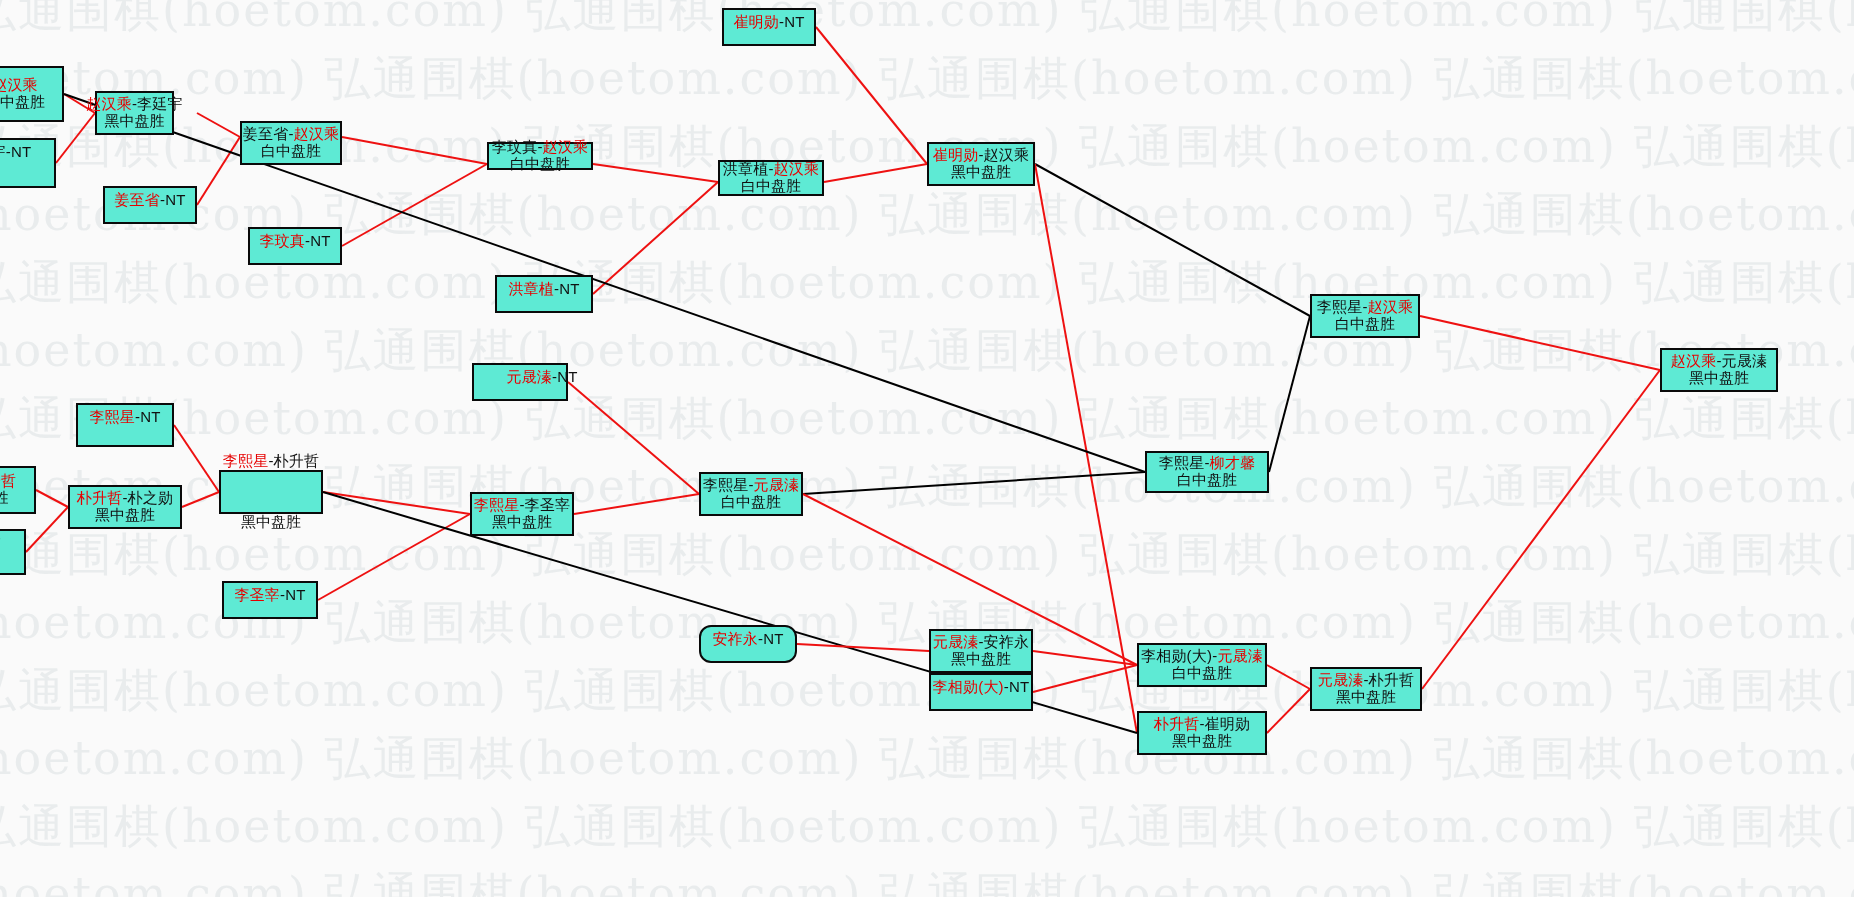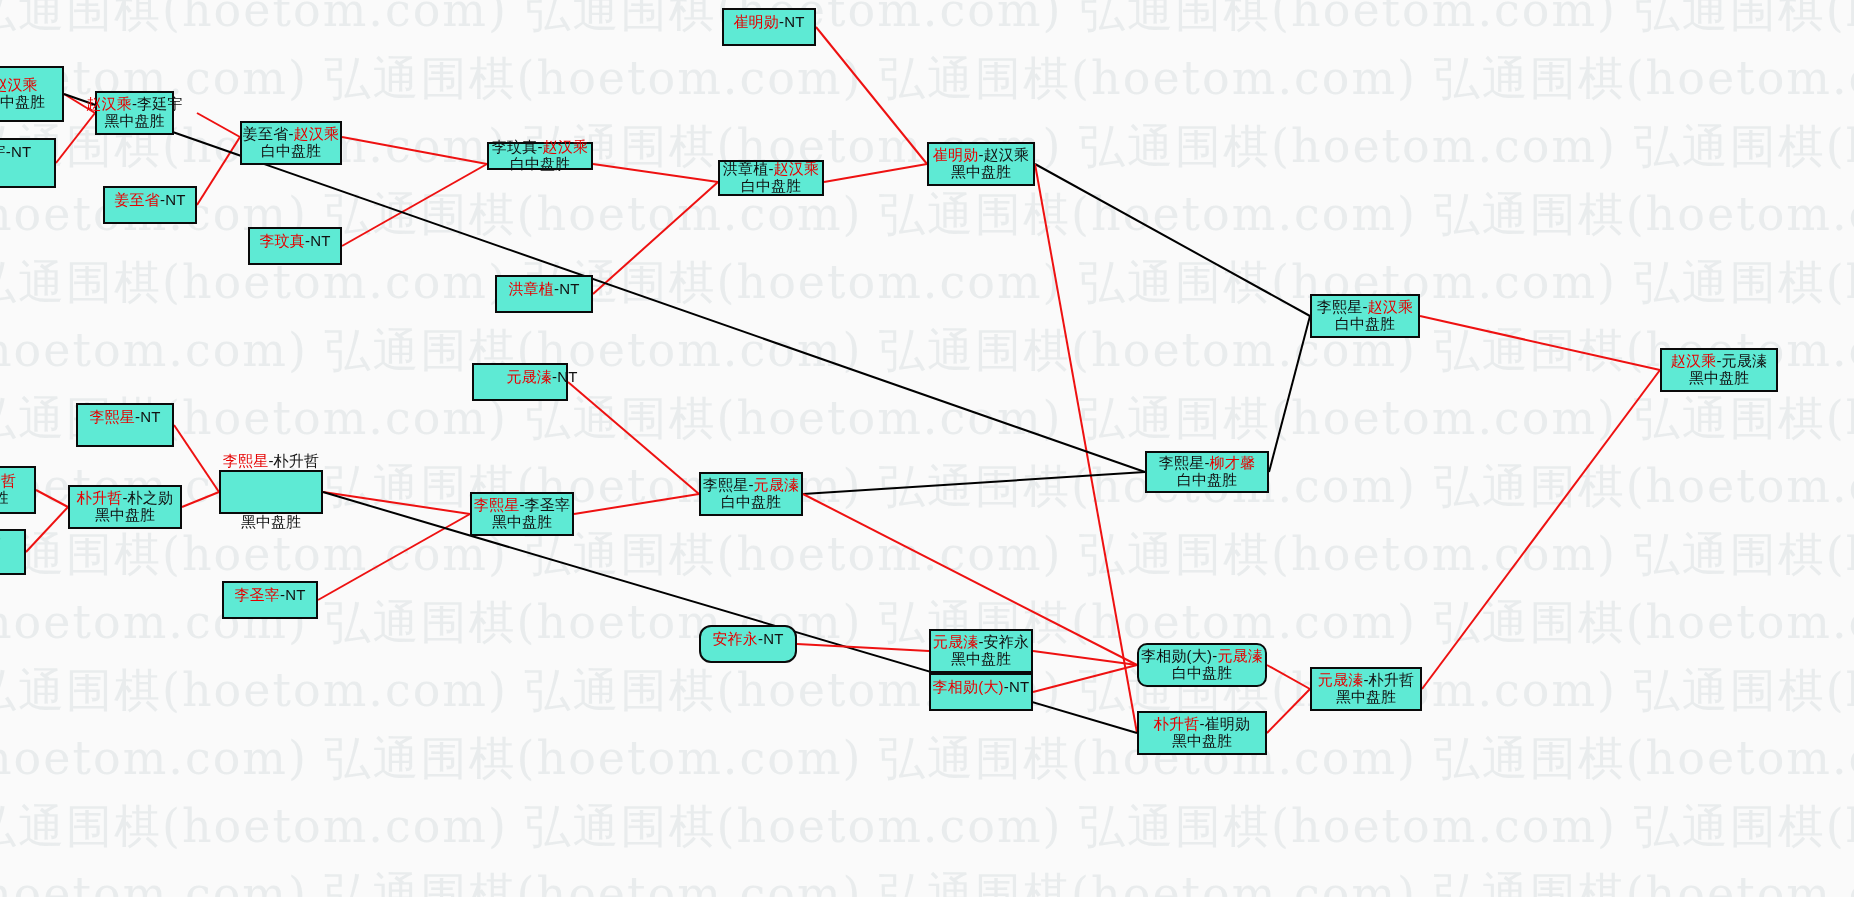--- a/index.html
+++ b/index.html
@@ -200,21 +200,21 @@
       <div class="node one-line top-text" id="n23" style="left: 699px; top: 625px; width: 98px; height: 38px; border-radius: 12px;">
         <span class="ln pair"><span class="red">安祚永</span><span class="blk">-</span><span class="blk">NT</span></span>
       </div>
       <div class="node" id="n24" style="left: 929px; top: 629px; width: 104px; height: 44px;">
         <span class="ln pair"><span class="red">元晟溱</span><span class="blk">-</span><span class="blk">安祚永</span></span>
         <span class="ln result">黑中盘胜</span>
       </div>
       <div class="node one-line top-text" id="n25" style="left: 929px; top: 673px; width: 104px; height: 38px;">
         <span class="ln pair"><span class="red">李相勋(大)</span><span class="blk">-</span><span class="blk">NT</span></span>
       </div>
-      <div class="node" id="n26" style="left: 1137px; top: 643px; width: 130px; height: 44px; border-radius: 10px;">
+      <div class="node" id="n26" style="left: 1137px; top: 643px; width: 130px; height: 44px;">
         <span class="ln pair"><span class="blk">李相勋(大)</span><span class="blk">-</span><span class="red">元晟溱</span></span>
         <span class="ln result">白中盘胜</span>
       </div>
       <div class="node" id="n27" style="left: 1137px; top: 711px; width: 130px; height: 44px;">
         <span class="ln pair"><span class="red">朴升哲</span><span class="blk">-</span><span class="blk">崔明勋</span></span>
         <span class="ln result">黑中盘胜</span>
       </div>
       <div class="node" id="n28" style="left: 1310px; top: 667px; width: 112px; height: 44px;">
         <span class="ln pair"><span class="red">元晟溱</span><span class="blk">-</span><span class="blk">朴升哲</span></span>
         <span class="ln result">黑中盘胜</span>

